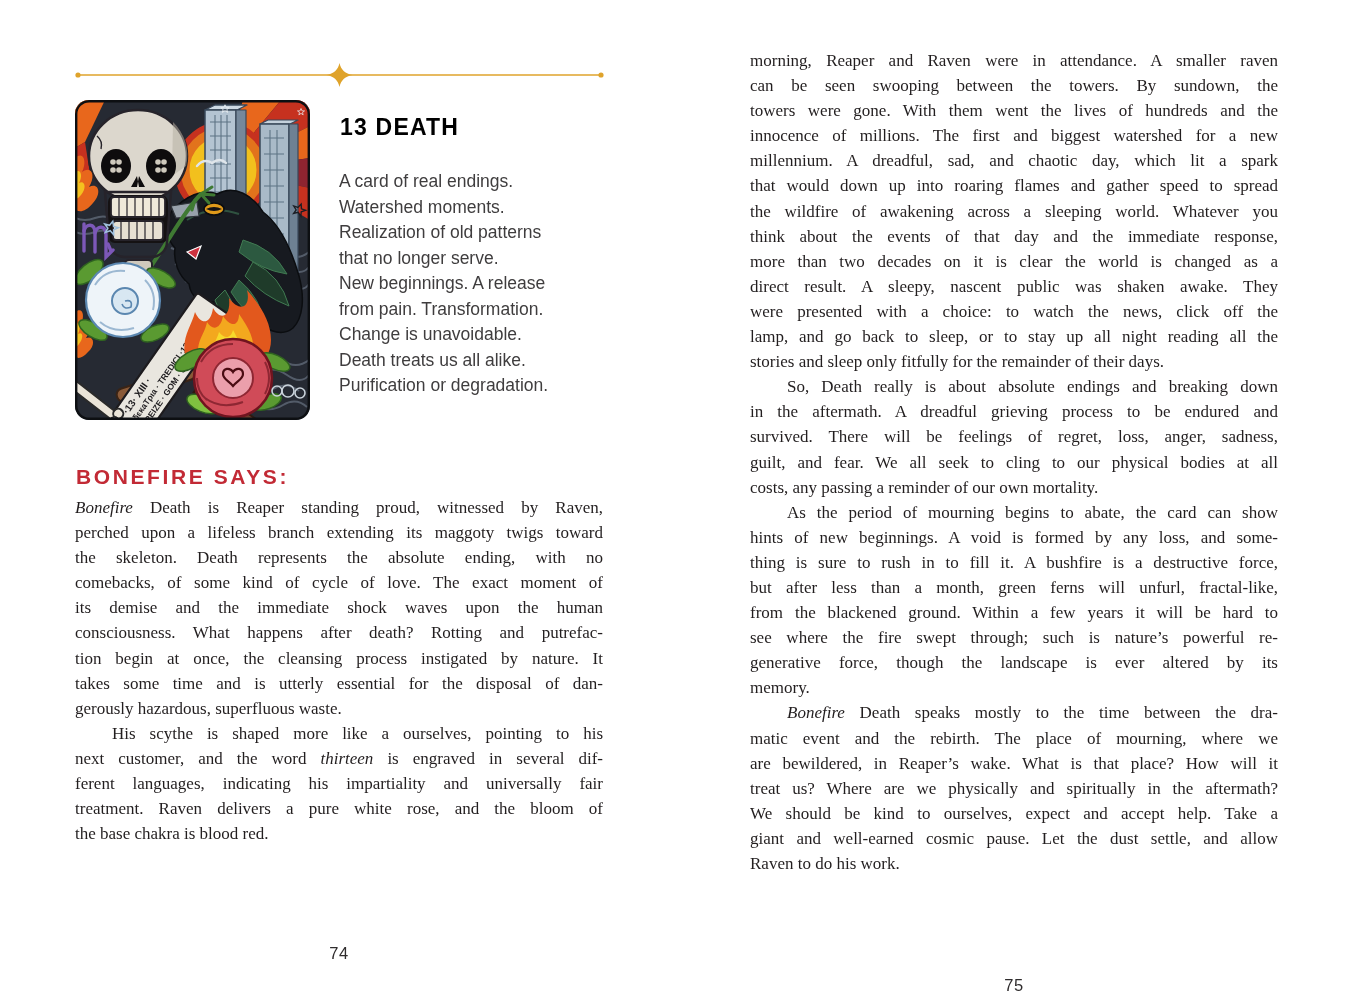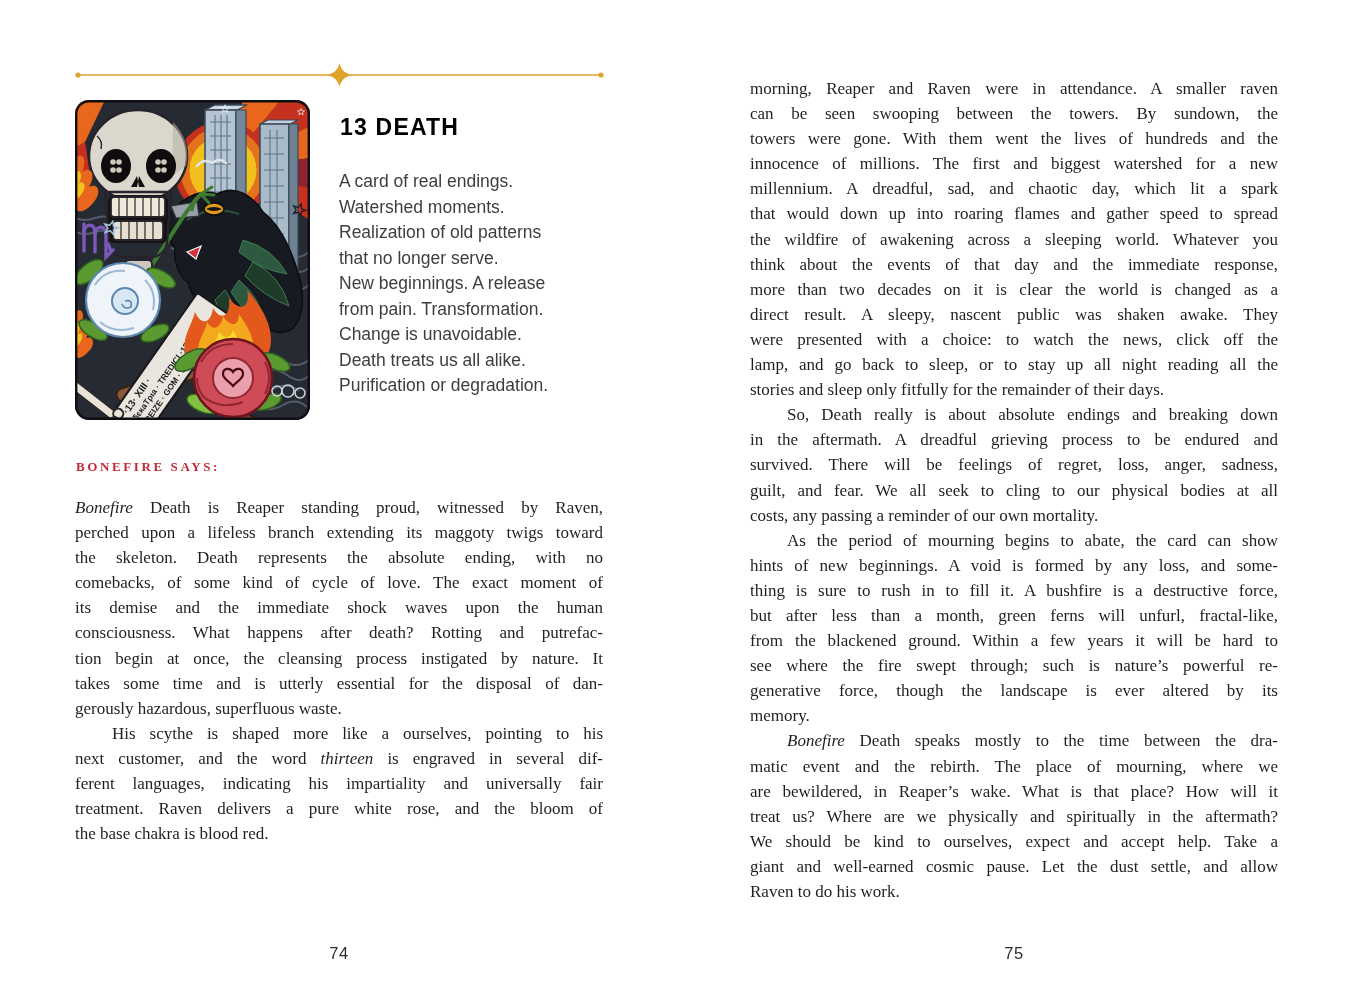--- a/index.html
+++ b/index.html
@@ -20,40 +20,40 @@
     font-family:Liberation Sans, sans-serif; font-weight:bold;
     font-size:23px; letter-spacing:1.2px; color:#000000;
   }
   .keywords {
     position:absolute; left:339px; top:169px; width:260px;
     font-family:"Liberation Sans", sans-serif; font-size:17.5px;
     line-height:25.5px; color:#3f3d3e;
   }
   .section-heading {
     position:absolute; left:76px; top:448px;
-    font-family:Liberation Serif, serif; font-weight:600;
-    font-size:13px; letter-spacing:2.6px; color:#c22a35;
+    font-family:Liberation Sans, sans-serif; font-weight:600;
+    font-size:21px; letter-spacing:2.6px; color:#c22a35;
   }
 
   
   .body-block { position:absolute; width:528px; font-size:17px; line-height:25.1px; }
   .body-left  { left:75px;  top:495px; }
-  .body-right { left:750px; top:76px; }
+  .body-right { left:750px; top:48px; }
   .line { text-align:justify; text-align-last:justify; }
   .line.last { text-align-last:left; }
   .line.indent { text-indent:37px; }
   .line em { font-style:italic; }
 
   .pagenum {
     position:absolute; top:944px; width:528px; text-align:center;
     font-family:"Liberation Sans", sans-serif; font-size:16.5px;
     letter-spacing:.5px; color:#2f2c2d;
   }
   .pagenum-left  { left:75px; }
-  .pagenum-right { left:750px; }
+  .pagenum-right { left:750px;margin-top:32px; }
 </style>
 </head>
 <body>
 
 <div class="spread">
 
   <section>
 
     <svg class="divider-svg" width="531" height="26" viewBox="0 0 531 26">
       <line x1="4" y1="13" x2="527" y2="13" stroke="#dfa32b" stroke-width="1.6"></line>

